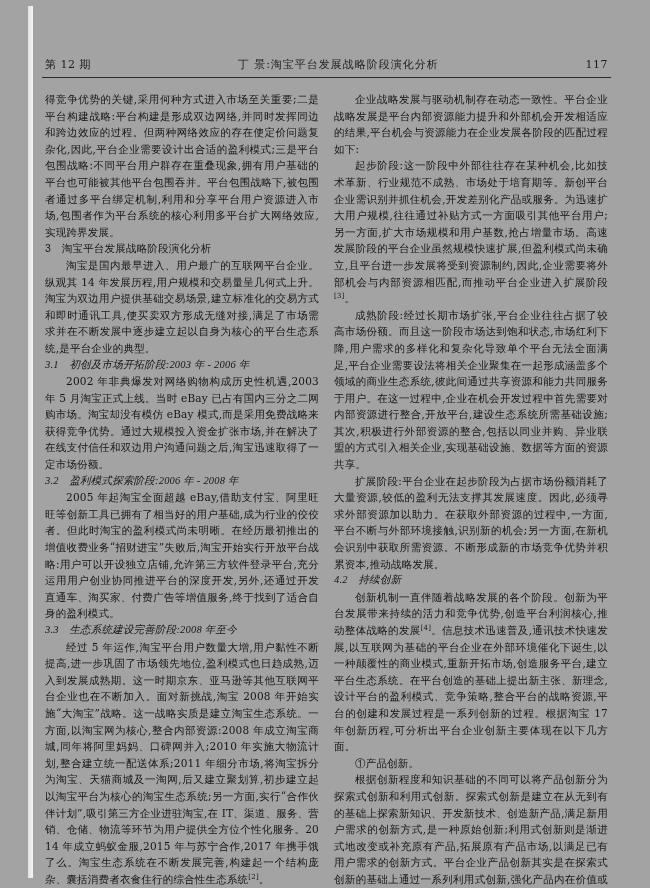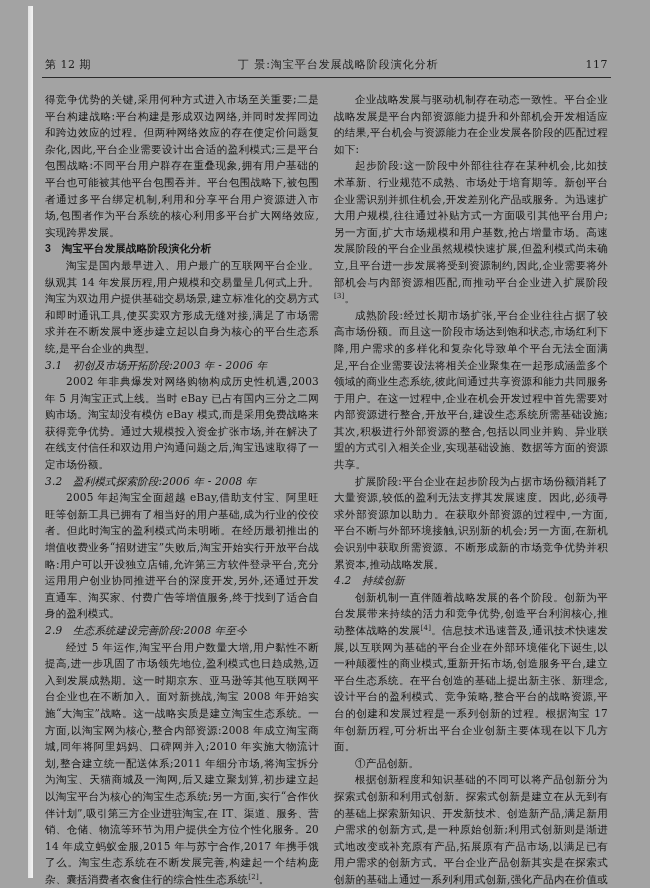--- a/index.html
+++ b/index.html
@@ -29,26 +29,27 @@
   .col { width:274px; }
   .col p {
     margin:0; font-size:10.5px; line-height:16.6px;
     text-align:justify; text-justify:inter-ideograph; letter-spacing:0.2px;
     word-break:break-all;
   }
   .body     { text-indent:2em; }
   .body-cont{ text-indent:0; }
   .h1 {
     font-family:"Liberation Sans","DejaVu Sans",sans-serif;
-    font-weight:bold; font-size:11px; text-indent:0; letter-spacing:0.4px;
+    font-weight:normal; font-size:11px; text-indent:0; letter-spacing:0.4px;
     text-align:left !important;
   }
   .h2 {
     font-style:italic; font-weight:500; text-indent:0; letter-spacing:0.4px;
     text-align:center;
+    font-family:Liberation Serif, serif;
   }
   sup { font-size:7px; line-height:0; vertical-align:super; }
 </style>
 </head>
 <body>
 
 <div class="page">
   <div class="scan-edge"></div>
 
   <div class="header">
@@ -60,21 +61,21 @@
 
   <div class="columns">
     <div class="col">
       <p class="body-cont">得竞争优势的关键,采用何种方式进入市场至关重要;二是平台构建战略:平台构建是形成双边网络,并同时发挥同边和跨边效应的过程。但两种网络效应的存在使定价问题复杂化,因此,平台企业需要设计出合适的盈利模式;三是平台包围战略:不同平台用户群存在重叠现象,拥有用户基础的平台也可能被其他平台包围吞并。平台包围战略下,被包围者通过多平台绑定机制,利用和分享平台用户资源进入市场,包围者作为平台系统的核心利用多平台扩大网络效应,实现跨界发展。</p>
       <p class="h1">3　淘宝平台发展战略阶段演化分析</p>
       <p class="body">淘宝是国内最早进入、用户最广的互联网平台企业。纵观其 14 年发展历程,用户规模和交易量呈几何式上升。淘宝为双边用户提供基础交易场景,建立标准化的交易方式和即时通讯工具,使买卖双方形成无缝对接,满足了市场需求并在不断发展中逐步建立起以自身为核心的平台生态系统,是平台企业的典型。</p>
       <p class="h2">3.1　初创及市场开拓阶段:2003 年 - 2006 年</p>
       <p class="body">2002 年非典爆发对网络购物构成历史性机遇,2003 年 5 月淘宝正式上线。当时 eBay 已占有国内三分之二网购市场。淘宝却没有模仿 eBay 模式,而是采用免费战略来获得竞争优势。通过大规模投入资金扩张市场,并在解决了在线支付信任和双边用户沟通问题之后,淘宝迅速取得了一定市场份额。</p>
       <p class="h2">3.2　盈利模式探索阶段:2006 年 - 2008 年</p>
       <p class="body">2005 年起淘宝全面超越 eBay,借助支付宝、阿里旺旺等创新工具已拥有了相当好的用户基础,成为行业的佼佼者。但此时淘宝的盈利模式尚未明晰。在经历最初推出的增值收费业务“招财进宝”失败后,淘宝开始实行开放平台战略:用户可以开设独立店铺,允许第三方软件登录平台,充分运用用户创业协同推进平台的深度开发,另外,还通过开发直通车、淘买家、付费广告等增值服务,终于找到了适合自身的盈利模式。</p>
-      <p class="h2">2.9　生态系统建设完善阶段:2008 年至今</p>
+      <p class="h2">3.3　生态系统建设完善阶段:2008 年至今</p>
       <p class="body">经过 5 年运作,淘宝平台用户数量大增,用户黏性不断提高,进一步巩固了市场领先地位,盈利模式也日趋成熟,迈入到发展成熟期。这一时期京东、亚马逊等其他互联网平台企业也在不断加入。面对新挑战,淘宝 2008 年开始实施“大淘宝”战略。这一战略实质是建立淘宝生态系统。一方面,以淘宝网为核心,整合内部资源:2008 年成立淘宝商城,同年将阿里妈妈、口碑网并入;2010 年实施大物流计划,整合建立统一配送体系;2011 年细分市场,将淘宝拆分为淘宝、天猫商城及一淘网,后又建立聚划算,初步建立起以淘宝平台为核心的淘宝生态系统;另一方面,实行“合作伙伴计划”,吸引第三方企业进驻淘宝,在 IT、渠道、服务、营销、仓储、物流等环节为用户提供全方位个性化服务。2014 年成立蚂蚁金服,2015 年与苏宁合作,2017 年携手饿了么。淘宝生态系统在不断发展完善,构建起一个结构庞杂、囊括消费者衣食住行的综合性生态系统<sup>[2]</sup>。</p>
       <p class="h1">4　平台企业发展战略研究启示</p>
 
     </div>
 
     <div class="col">
       <p class="body">企业战略发展与驱动机制存在动态一致性。平台企业战略发展是平台内部资源能力提升和外部机会开发相适应的结果,平台机会与资源能力在企业发展各阶段的匹配过程如下:</p>
       <p class="body">起步阶段:这一阶段中外部往往存在某种机会,比如技术革新、行业规范不成熟、市场处于培育期等。新创平台企业需识别并抓住机会,开发差别化产品或服务。为迅速扩大用户规模,往往通过补贴方式一方面吸引其他平台用户;另一方面,扩大市场规模和用户基数,抢占增量市场。高速发展阶段的平台企业虽然规模快速扩展,但盈利模式尚未确立,且平台进一步发展将受到资源制约,因此,企业需要将外部机会与内部资源相匹配,而推动平台企业进入扩展阶段<sup>[3]</sup>。</p>
       <p class="body">成熟阶段:经过长期市场扩张,平台企业往往占据了较高市场份额。而且这一阶段市场达到饱和状态,市场红利下降,用户需求的多样化和复杂化导致单个平台无法全面满足,平台企业需要设法将相关企业聚集在一起形成涵盖多个领域的商业生态系统,彼此间通过共享资源和能力共同服务于用户。在这一过程中,企业在机会开发过程中首先需要对内部资源进行整合,开放平台,建设生态系统所需基础设施;其次,积极进行外部资源的整合,包括以同业并购、异业联盟的方式引入相关企业,实现基础设施、数据等方面的资源共享。</p>
       <p class="body">扩展阶段:平台企业在起步阶段为占据市场份额消耗了大量资源,较低的盈利无法支撑其发展速度。因此,必须寻求外部资源加以助力。在获取外部资源的过程中,一方面,平台不断与外部环境接触,识别新的机会;另一方面,在新机会识别中获取所需资源。不断形成新的市场竞争优势并积累资本,推动战略发展。</p>

